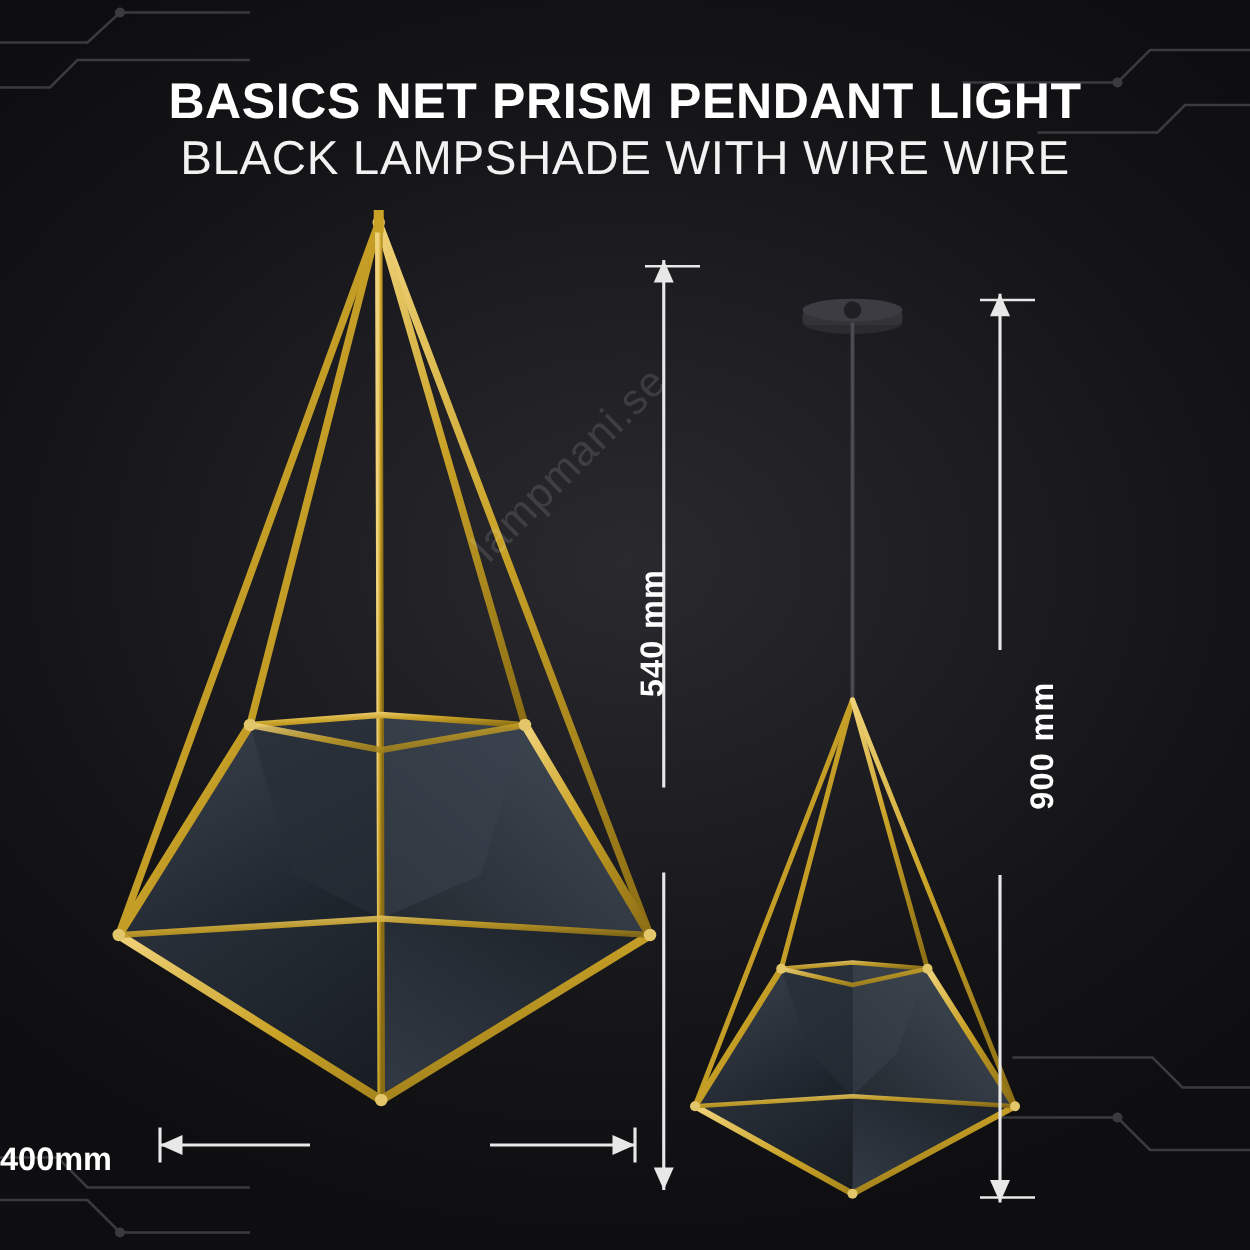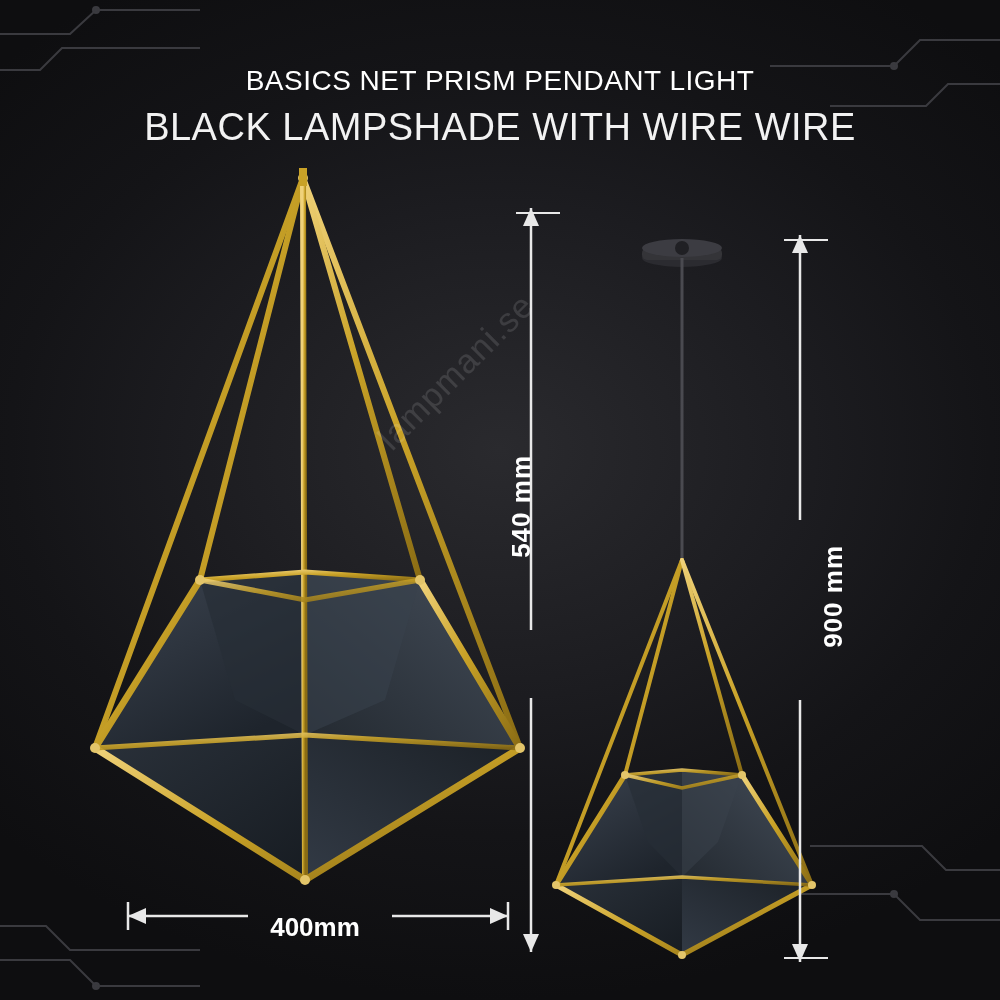--- a/index.html
+++ b/index.html
@@ -23,22 +23,22 @@
   .circuit.bl { bottom: 0; left: 0; }
   .circuit.br { bottom: 0; right: 0; }
 
   
   #title-block {
     position: absolute; top: 58px; left: 0; width: 1000px;
     text-align: center; z-index: 6;
   }
   #title-line1 {
     color: #ffffff;
-    font-size: 28px;
-    font-weight: normal;
+    font-size: 40px;
+    font-weight: bold;
     letter-spacing: 0.5px;
     line-height: 46px;
     white-space: nowrap;
   }
   #title-line2 {
     color: #f2f2f2;
     font-size: 38px;
     font-weight: 300;
     letter-spacing: 0.5px;
     line-height: 46px;
@@ -60,21 +60,21 @@
   }
 
   
   .dim-label {
     position: absolute;
     color: #ffffff;
     font-weight: bold;
     z-index: 8;
   }
   #dim-width-label {
-    left: 0; top: 912px; width: 630px; text-align: center;
+    left: 0; top: 912px; width: 630px; text-align: left;
     font-size: 26px;
   }
   #dim-540-label {
     left: 506px; top: 455px;
     font-size: 26px;
     writing-mode: vertical-rl;
     transform: rotate(180deg);
     letter-spacing: 1px;
   }
   #dim-900-label {

